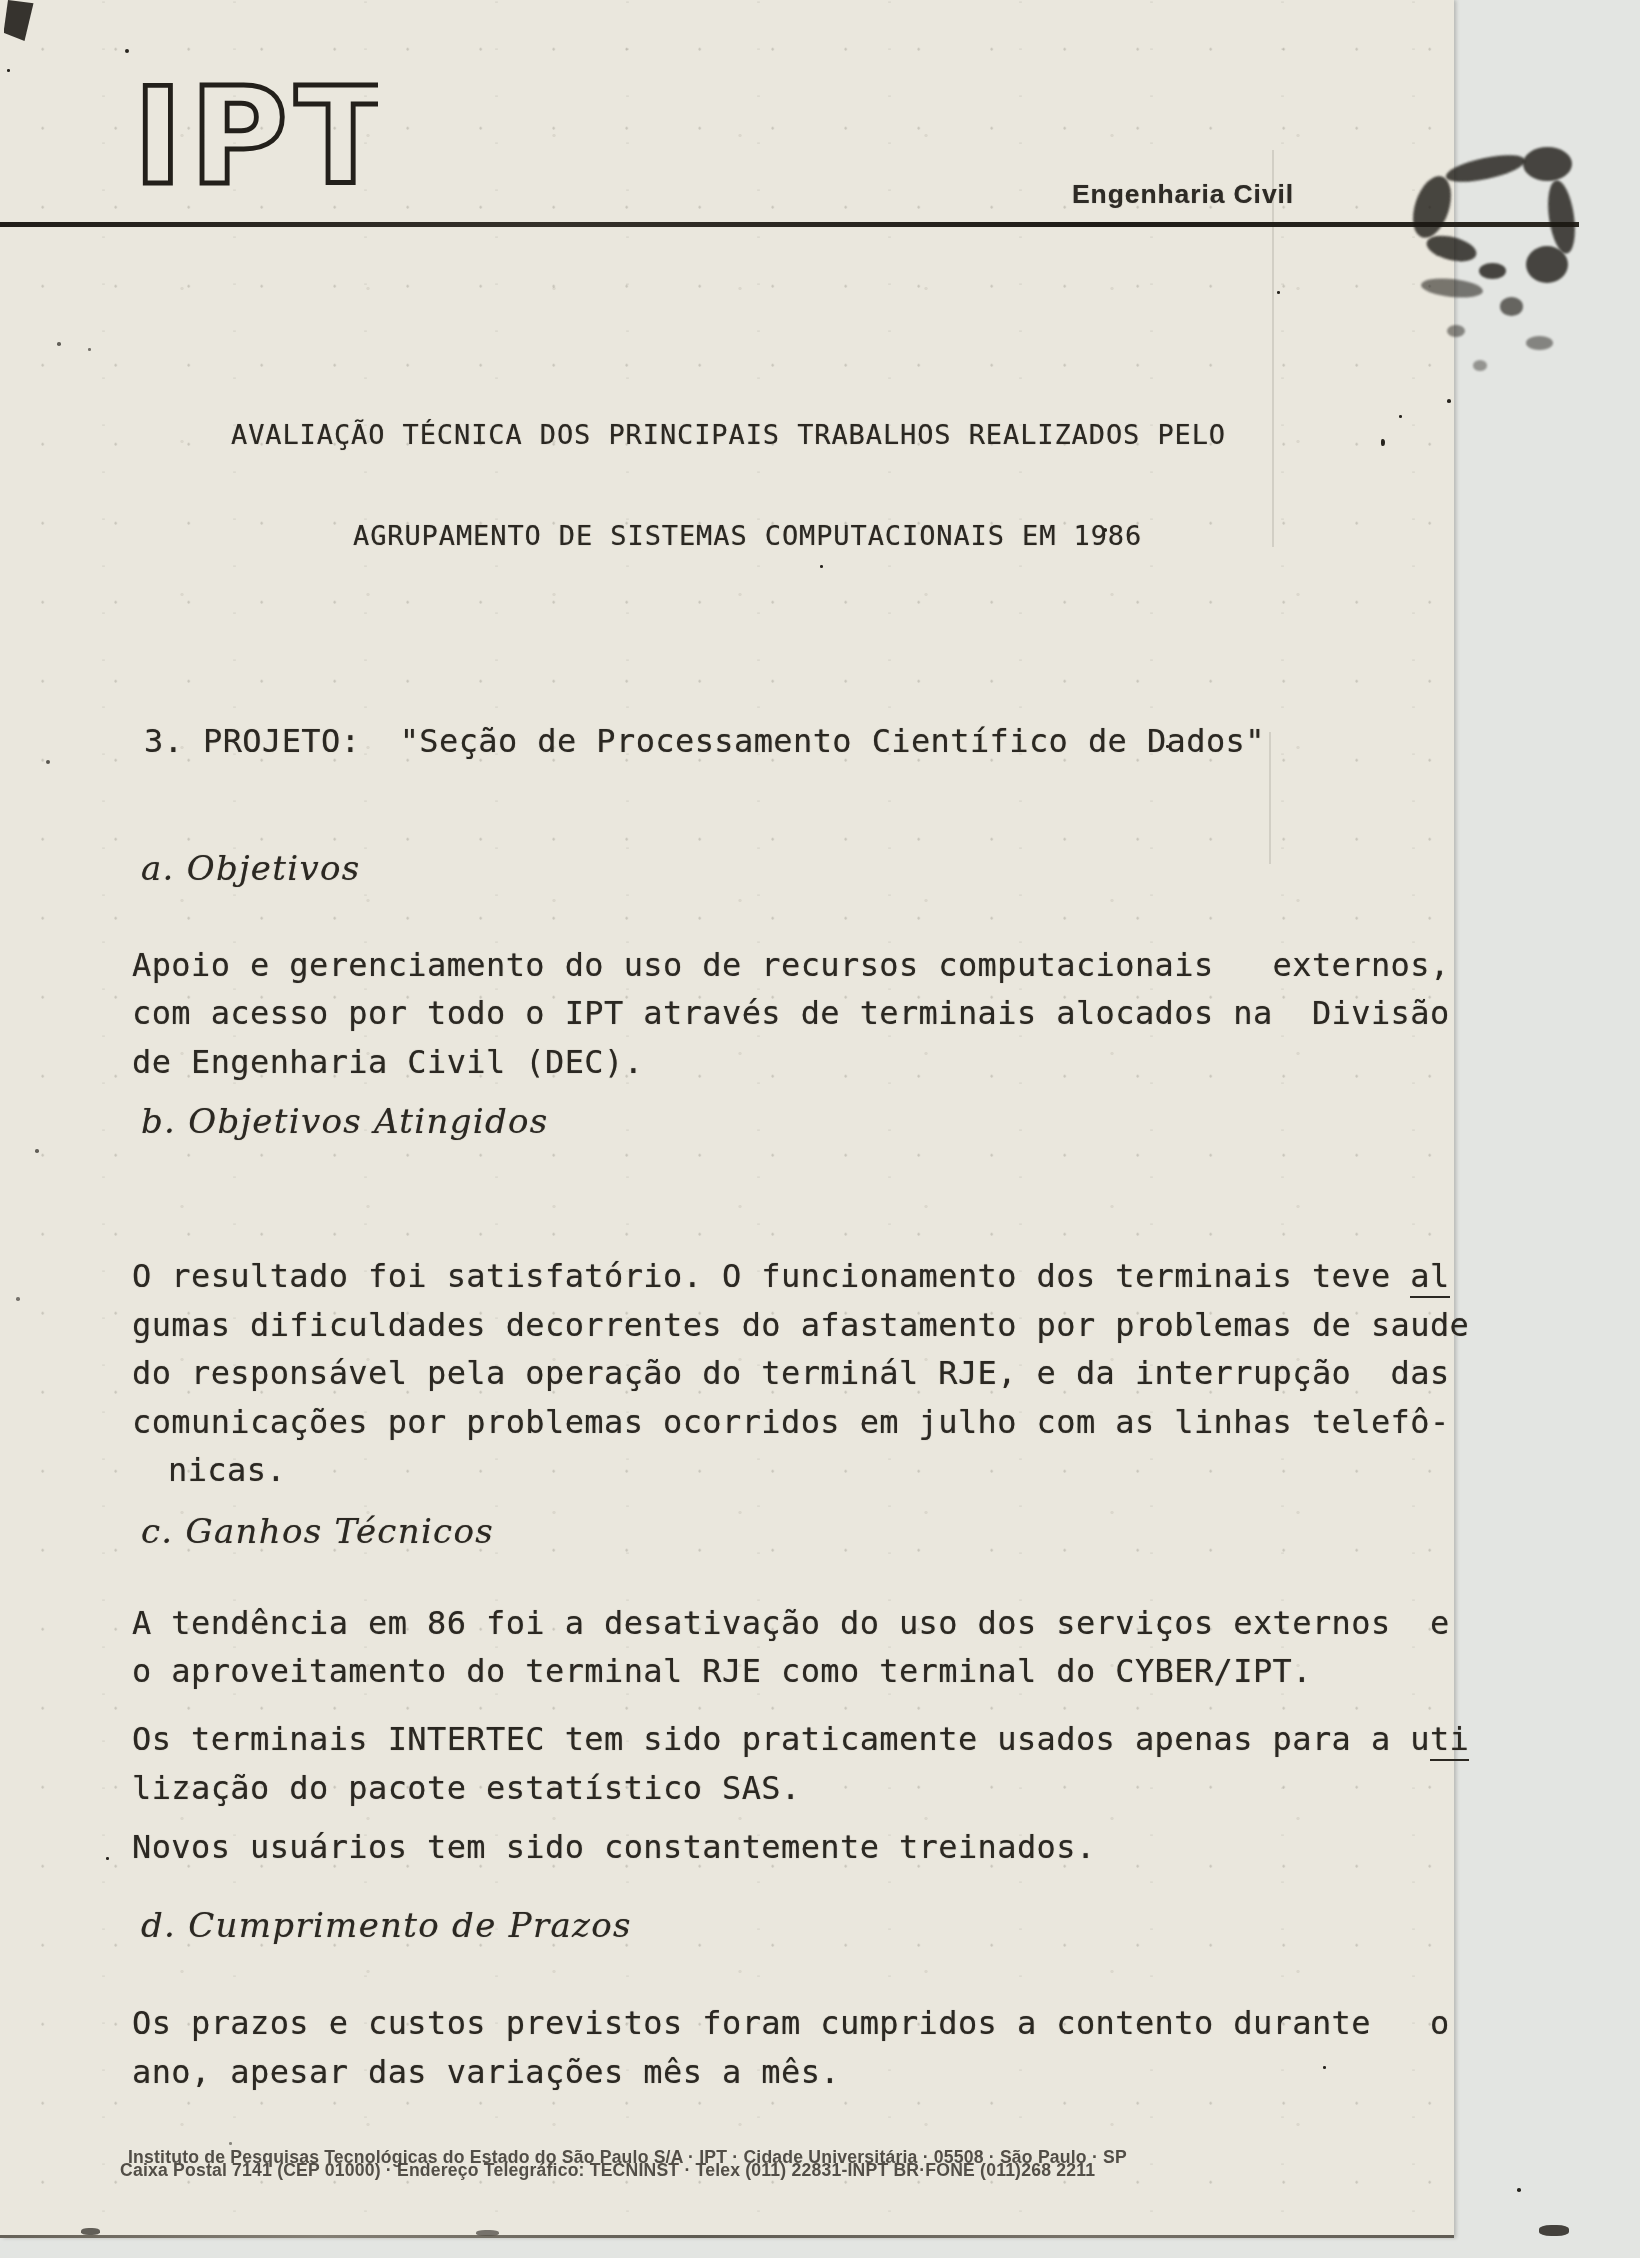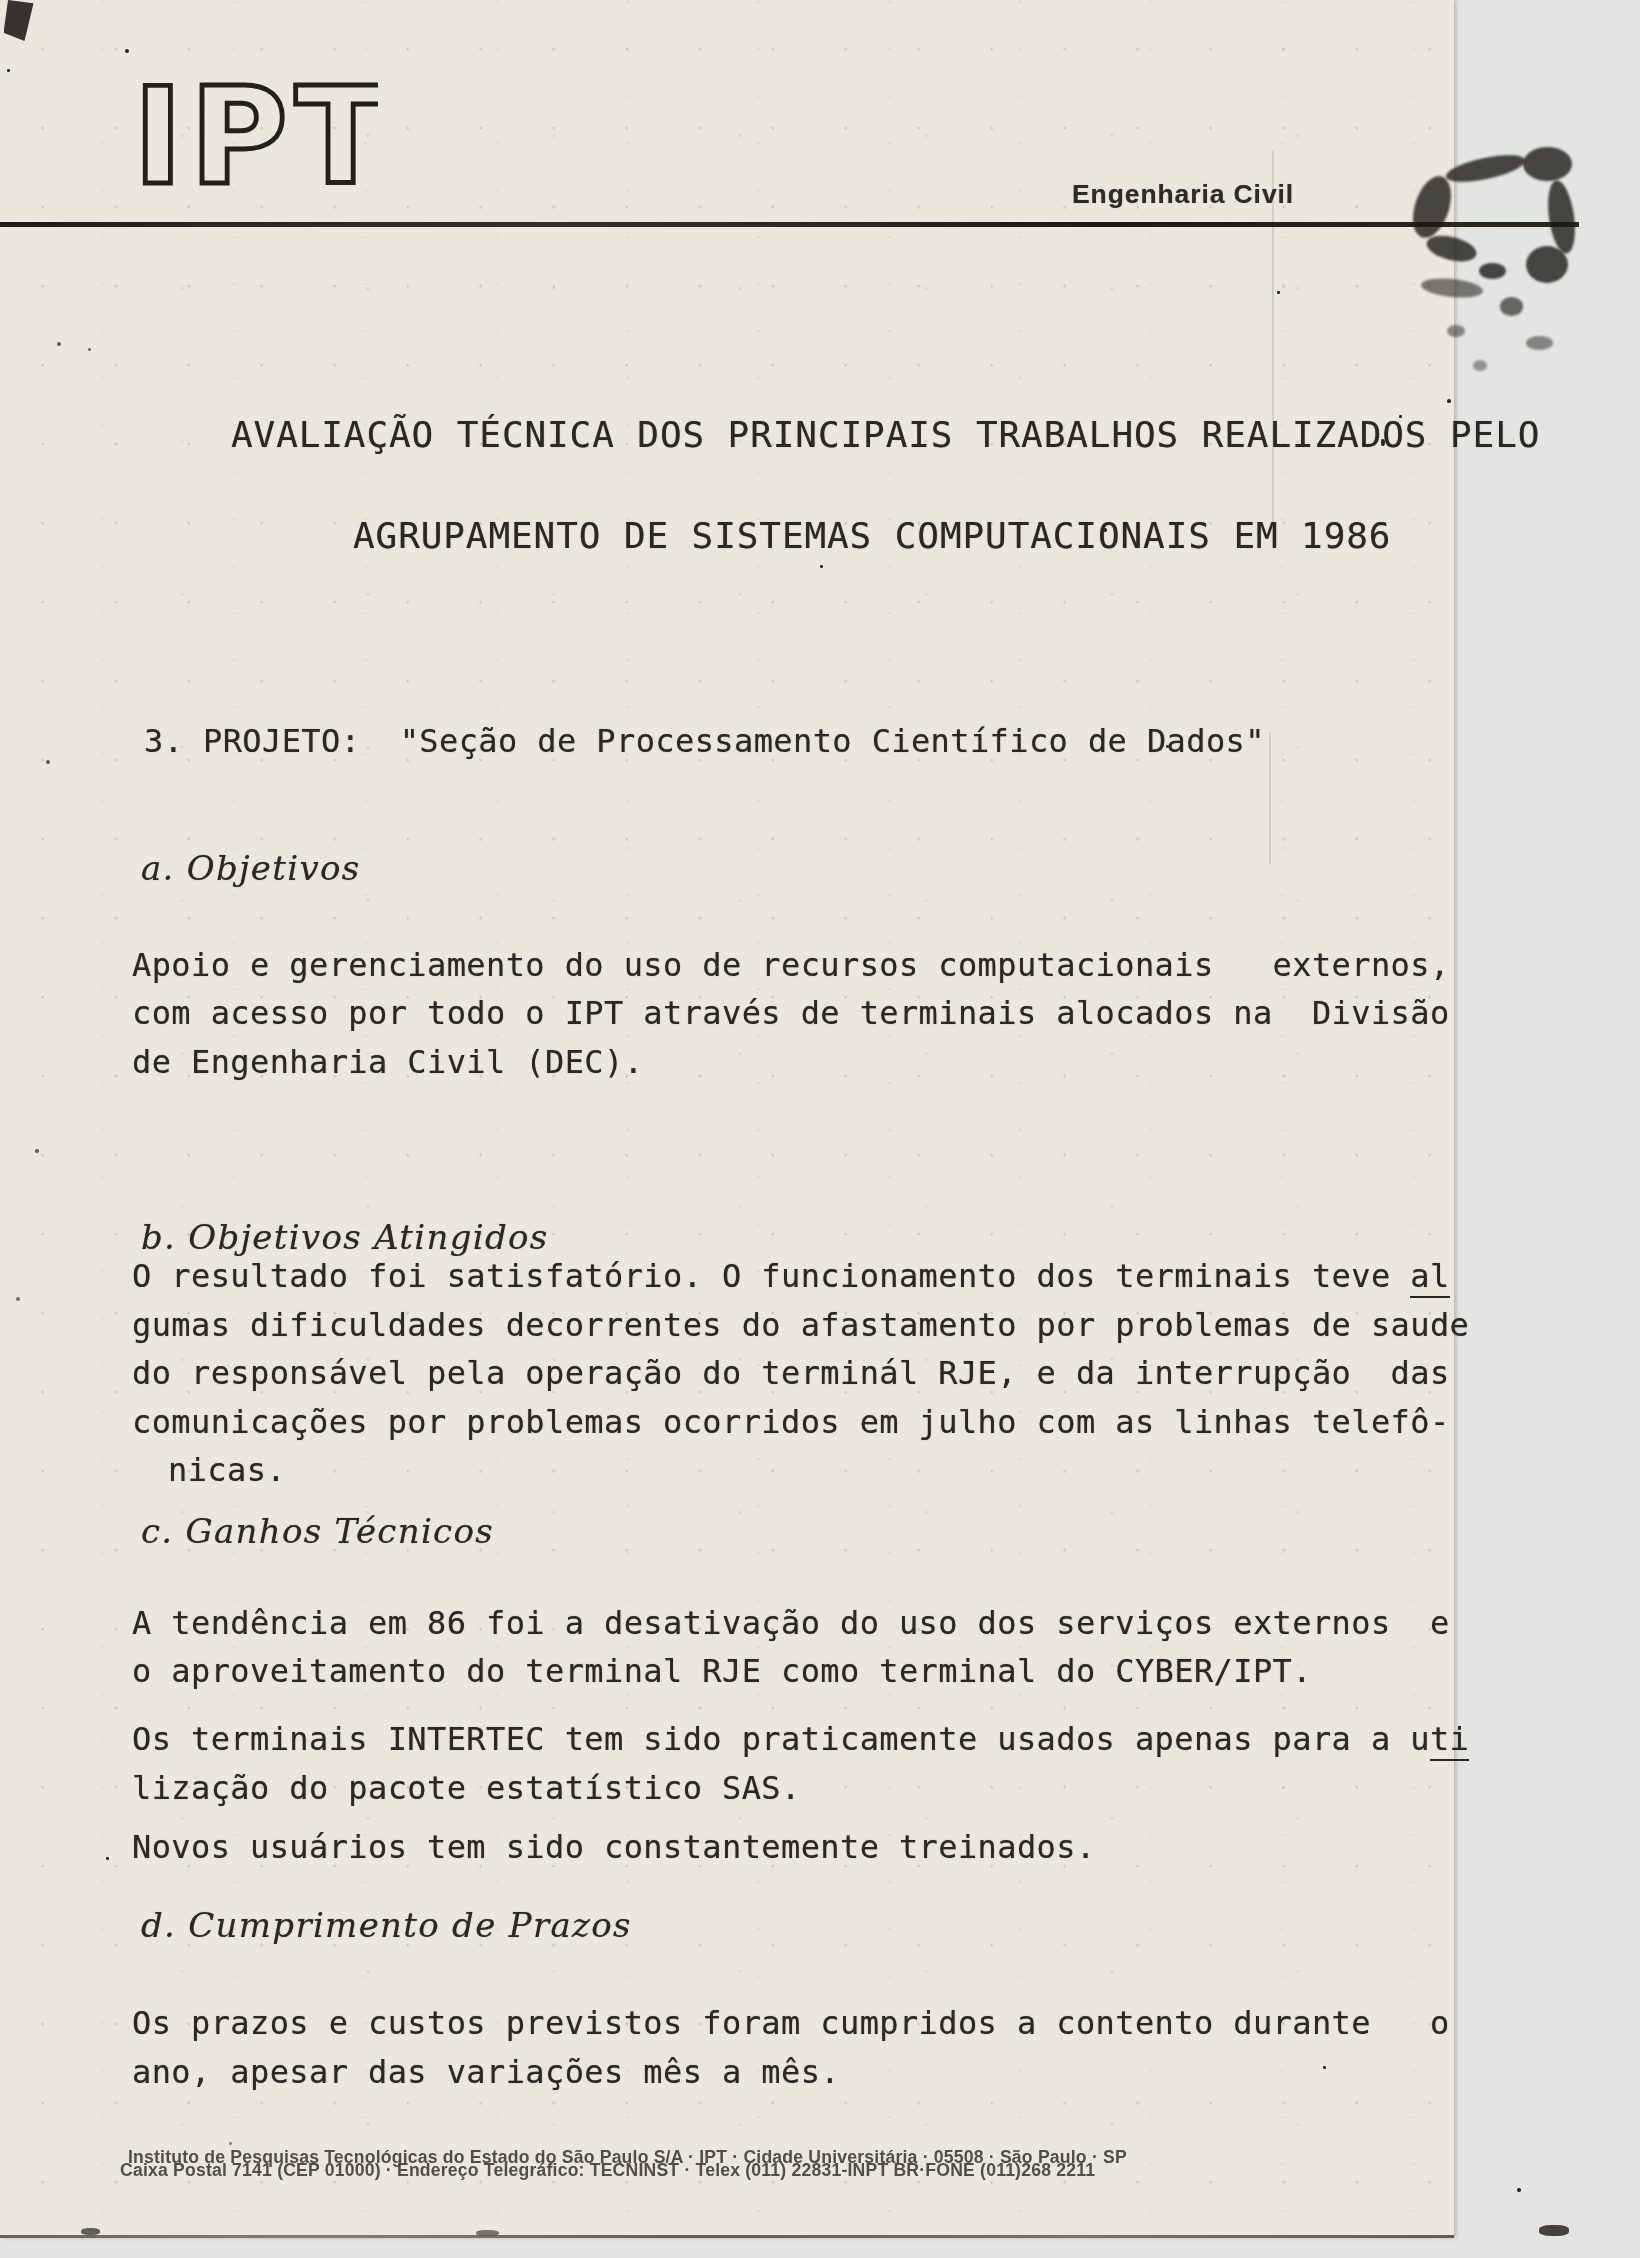--- a/index.html
+++ b/index.html
@@ -25,21 +25,21 @@
     background:linear-gradient(to right,#454036 0%,#6b655a 22%,#3c382f 48%,#5a544a 74%,#3e3931 100%);
     opacity:.8;
   }
   
   .tline{
     position:absolute;white-space:pre;
     font-family:"DejaVu Sans Mono", monospace;
     font-size:32px;line-height:39px;color:#2b2822;letter-spacing:0.4px;
     text-shadow:0 0 0.9px rgba(43,40,34,.55);
   }
-  .title{font-size:36px;letter-spacing:0.9px;}
+  .title{font-size:27px;letter-spacing:0.9px;}
   .heading{
     font-family:"DejaVu Serif", serif;font-style:italic;
     font-size:34px;letter-spacing:1.3px;
   }
   .u{border-bottom:2.6px solid #2b2822;padding-bottom:0.9px;}
   
   .logo{position:absolute;left:131px;top:72px;}
   .dept{
     position:absolute;left:1072px;top:179px;
     font-family:"Liberation Sans", sans-serif;font-weight:700;
@@ -95,21 +95,21 @@
   <div class="tline title" style="left:231px;top:415px;">AVALIAÇÃO TÉCNICA DOS PRINCIPAIS TRABALHOS REALIZADOS PELO</div>
   <div class="tline title" style="left:353px;top:516px;">AGRUPAMENTO DE SISTEMAS COMPUTACIONAIS EM 1986</div>
 
   <div class="tline" style="left:144px;top:722px;">3. PROJETO:  "Seção de Processamento Científico de Dados"</div>
 
   <div class="tline heading" style="left:141px;top:849px;">a. Objetivos</div>
   <div class="tline" style="left:132px;top:946px;">Apoio e gerenciamento do uso de recursos computacionais   externos,</div>
   <div class="tline" style="left:132px;top:994px;">com acesso por todo o IPT através de terminais alocados na  Divisão</div>
   <div class="tline" style="left:132px;top:1043px;">de Engenharia Civil (DEC).</div>
 
-  <div class="tline heading" style="left:141px;top:1218px;">b. Objetivos Atingidos</div>
+  <div class="tline heading" style="left:141px;top:1102px;">b. Objetivos Atingidos</div>
   <div class="tline" style="left:132px;top:1257px;"><span>O resultado foi satisfatório. O funcionamento dos terminais teve </span><span class="u">al</span></div>
   <div class="tline" style="left:132px;top:1306px;">gumas dificuldades decorrentes do afastamento por problemas de saude</div>
   <div class="tline" style="left:132px;top:1354px;">do responsável pela operação do terminál RJE, e da interrupção  das</div>
   <div class="tline" style="left:132px;top:1403px;">comunicações por problemas ocorridos em julho com as linhas telefô-</div>
   <div class="tline" style="left:132px;top:1451px;margin-left:36px;">nicas.</div>
 
   <div class="tline heading" style="left:141px;top:1512px;">c. Ganhos Técnicos</div>
   <div class="tline" style="left:132px;top:1604px;">A tendência em 86 foi a desativação do uso dos serviços externos  e</div>
   <div class="tline" style="left:132px;top:1652px;">o aproveitamento do terminal RJE como terminal do CYBER/IPT.</div>
   <div class="tline" style="left:132px;top:1720px;"><span>Os terminais INTERTEC tem sido praticamente usados apenas para a u</span><span class="u">ti</span></div>

